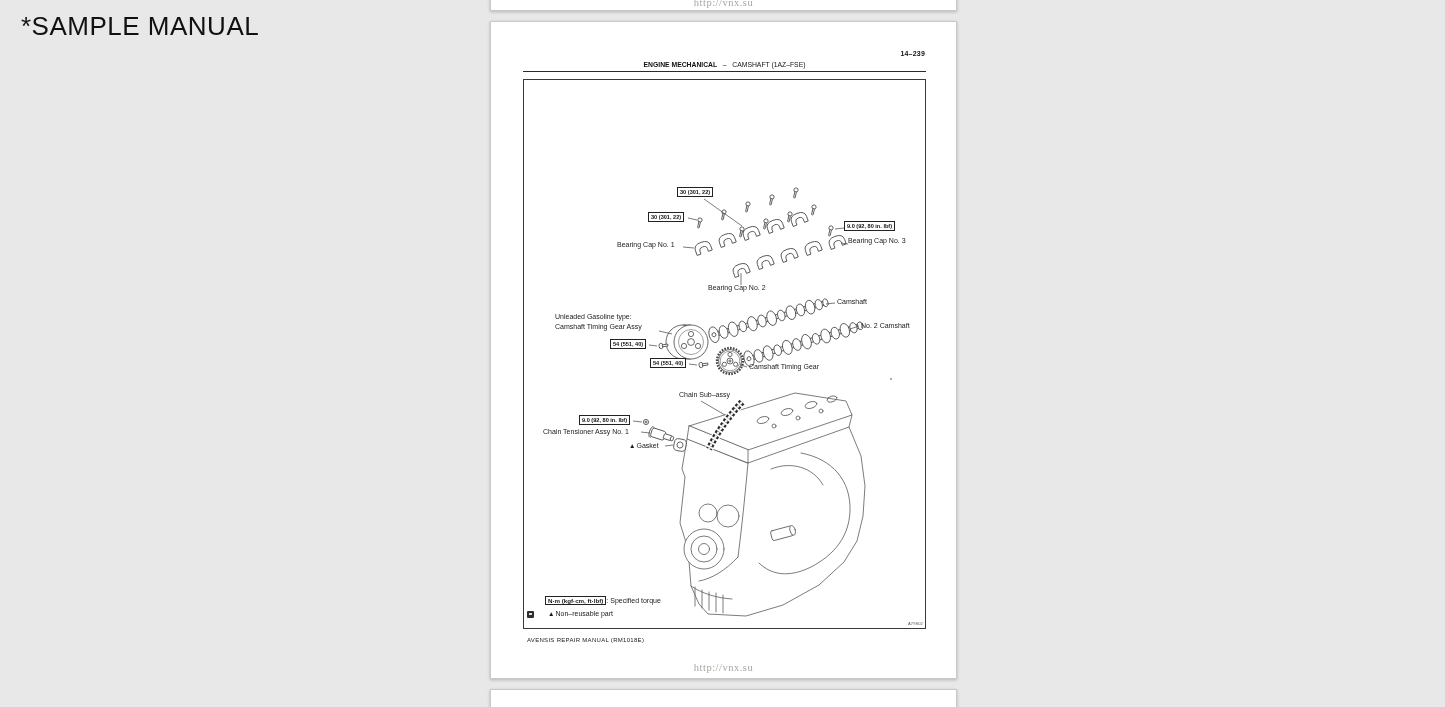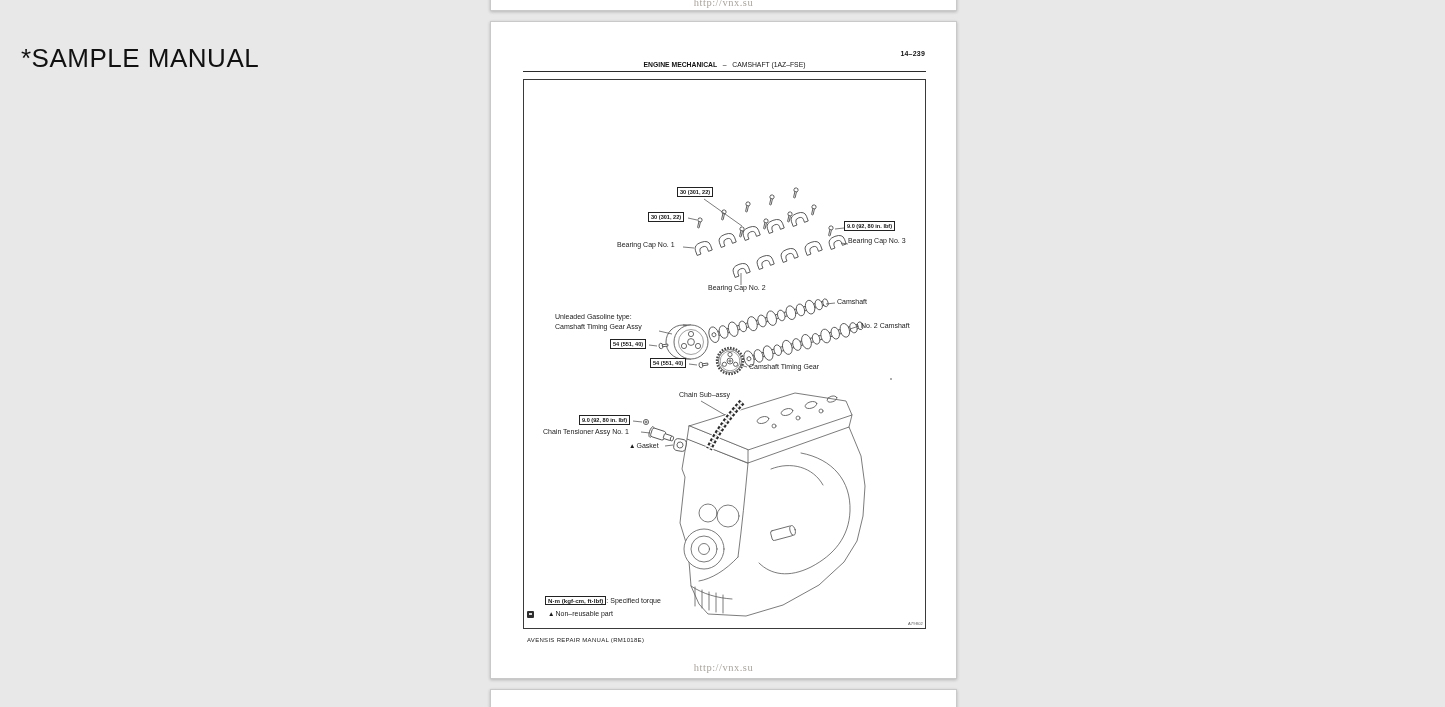--- a/index.html
+++ b/index.html
@@ -3,21 +3,20 @@
 <meta charset="utf-8">
 <style>
   html,body{margin:0;padding:0;}
   body{
     width:1445px;height:707px;overflow:hidden;position:relative;
     background:#e8e8e8;font-family:"Liberation Sans",sans-serif;
   }
   .sample-title{
     position:absolute;left:21px;top:11px;font-size:26px;color:#111;
     letter-spacing:0.5px;
-    margin-top:32px;
   }
   .page{
     position:absolute;left:490px;width:465px;background:#ffffff;
     border:1px solid #c9c9c9;box-shadow:0 1px 3px rgba(0,0,0,.22);
   }
   .page-top{top:-41px;height:50px;}
   .page-main{top:21px;height:656px;}
   .page-bottom{top:689px;height:60px;}
   .wm{
     position:absolute;left:0;right:0;text-align:center;

